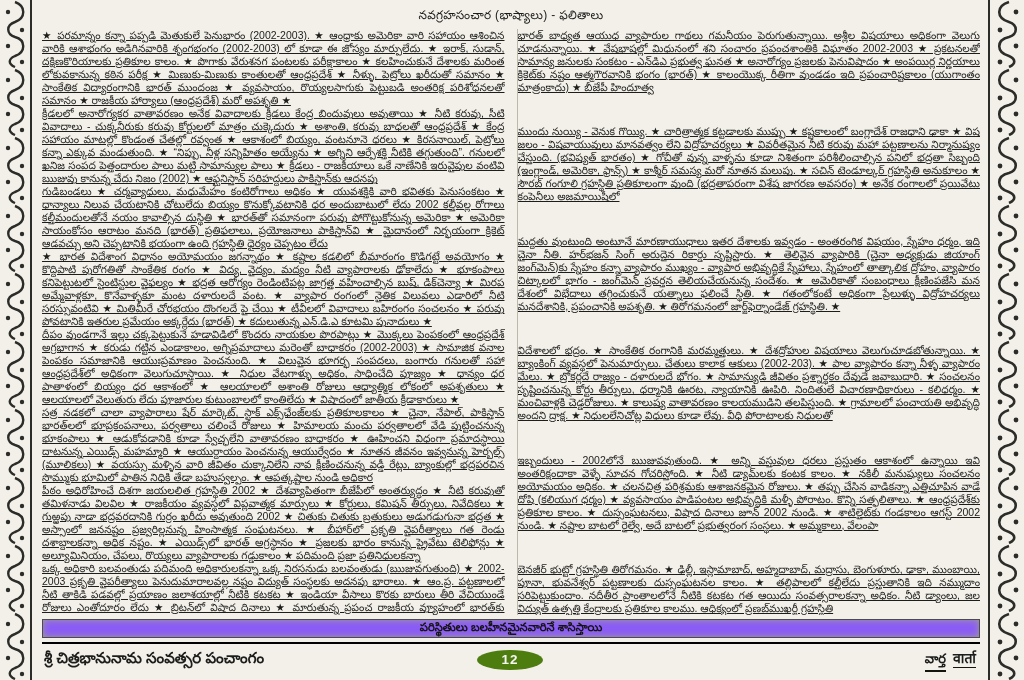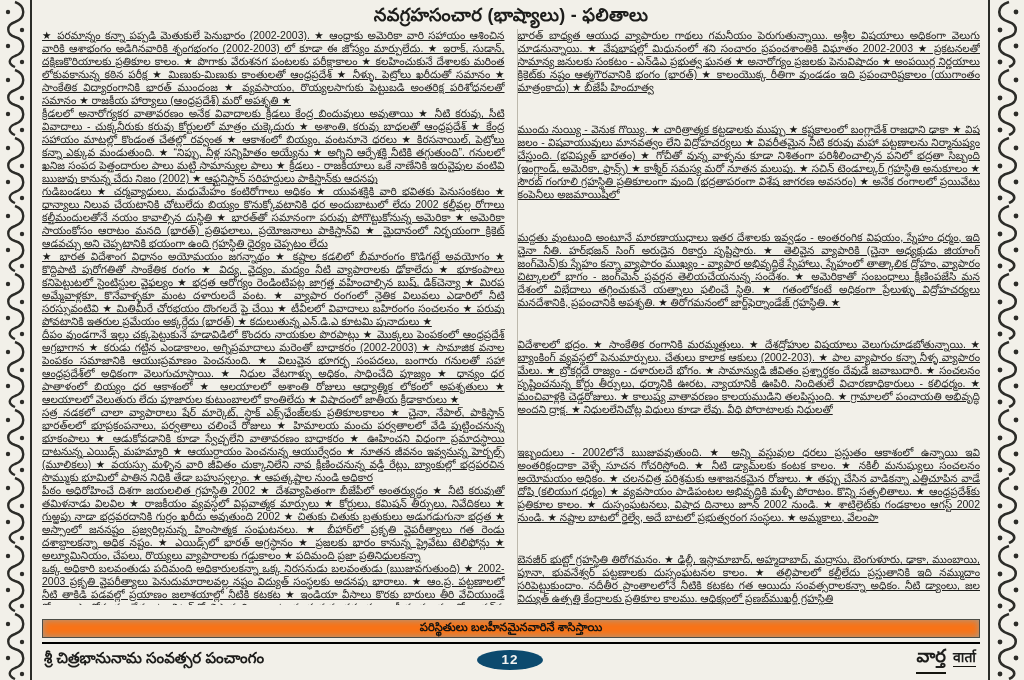--- a/index.html
+++ b/index.html
@@ -10,49 +10,49 @@
   }
   .border-strip{position:absolute;top:0;bottom:0;background:#f2f0e9;}
   .border-strip.left{left:0;width:30px;border-right:2px solid #2c2c28;}
   .border-strip.right{right:0;width:34px;border-left:2px solid #2c2c28;}
   .border-strip svg{display:block;width:100%;height:100%;}
   .content{
     position:absolute;left:36px;right:40px;top:0;bottom:0;
     display:flex;flex-direction:column;box-sizing:border-box;padding:2px 4px 5px 6px;
   }
   .title{
-    text-align:center;font-weight:bold;font-size:18px;line-height:22px;
+    text-align:center;font-weight:normal;font-size:12px;line-height:22px;
     padding:2px 0 3px;letter-spacing:.3px;flex:0 0 auto;
   }
   .columns{flex:1 1 auto;display:flex;gap:12px;overflow:hidden;}
   .col{
     flex:1 1 0;display:flex;flex-direction:column;justify-content:space-between;
     text-align:justify;font-size:10.5px;line-height:13px;overflow:hidden;text-decoration:underline;
   }
   .col.right-col{border-left:1px solid #bcb8ac;}
   p.body-par{margin:0;}
   .highlight-bar{
-    flex:0 0 auto;height:17px;margin:14px 0 3px;
-    background:#f97316;border:1px solid #4c4c46;
+    flex:0 0 auto;height:17px;margin:4px 0 3px;
+    background:#8b5cf6;border:1px solid #4c4c46;
     box-shadow:inset 0 0 7px #9e9d94;
     display:flex;align-items:center;justify-content:center;
     font-size:11.5px;font-weight:bold;color:#141412;
   }
   .footer-row{
     flex:0 0 auto;border-top:2px solid #000000;margin-top:1px;
     height:31px;display:flex;align-items:center;
   }
   .almanac-title{flex:1 1 0;font-size:15px;font-weight:bold;padding-left:2px;white-space:nowrap;}
   .page-badge{
-    flex:0 0 auto;width:66px;height:20px;background:#0c4a6e;color:#f5f5f2;
+    flex:0 0 auto;width:66px;height:20px;background:#4d7c0f;color:#f5f5f2;
     border-radius:50%;display:flex;align-items:center;justify-content:center;
     font-size:13.5px;font-weight:bold;letter-spacing:1px;
   }
   .logo-zone{flex:1 1 0;display:flex;justify-content:flex-end;align-items:baseline;gap:7px;padding-right:4px;}
-  .logo-telugu{font-size:18px;font-weight:bold;border-bottom:2px solid #15150f;padding-bottom:1px;}
+  .logo-telugu{font-size:13px;font-weight:bold;border-bottom:2px solid #15150f;padding-bottom:1px;}
   .logo-devanagari{font-size:14px;font-weight:bold;border-bottom:1px solid #15150f;}
 </style>
 </head>
 <body>
 
 <div class="page">
 
   <div class="border-strip left">
     <svg viewBox="0 0 30 680" preserveAspectRatio="none" aria-hidden="true">
       <defs>

